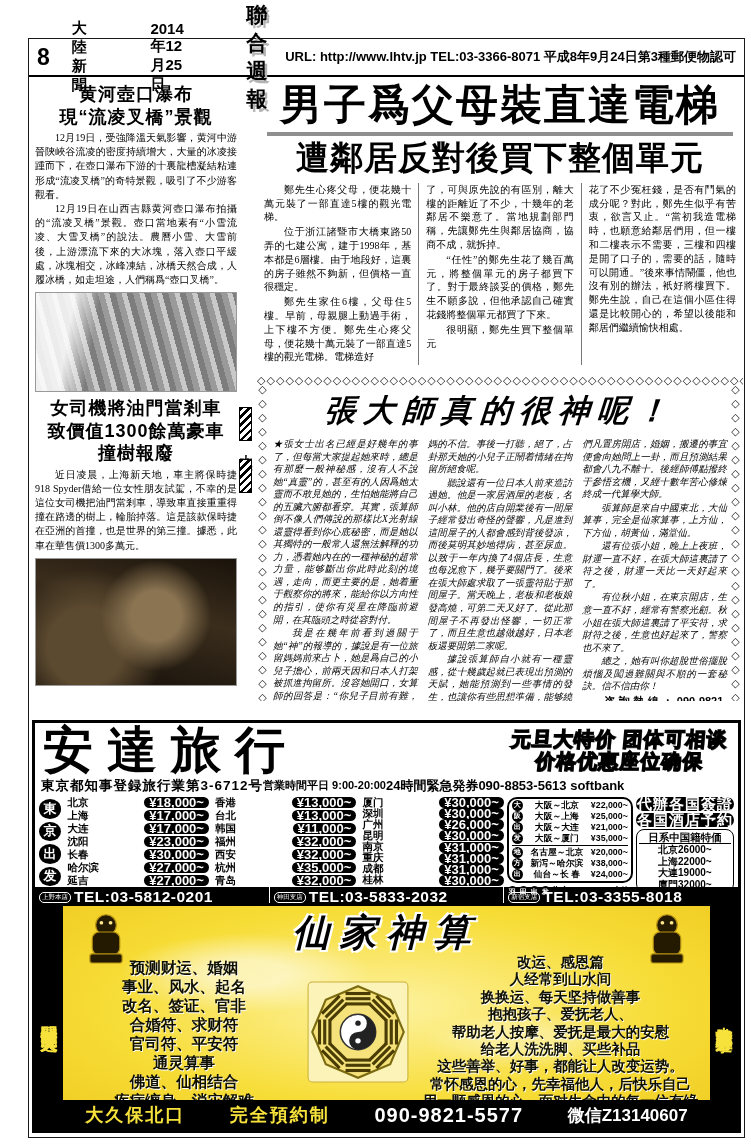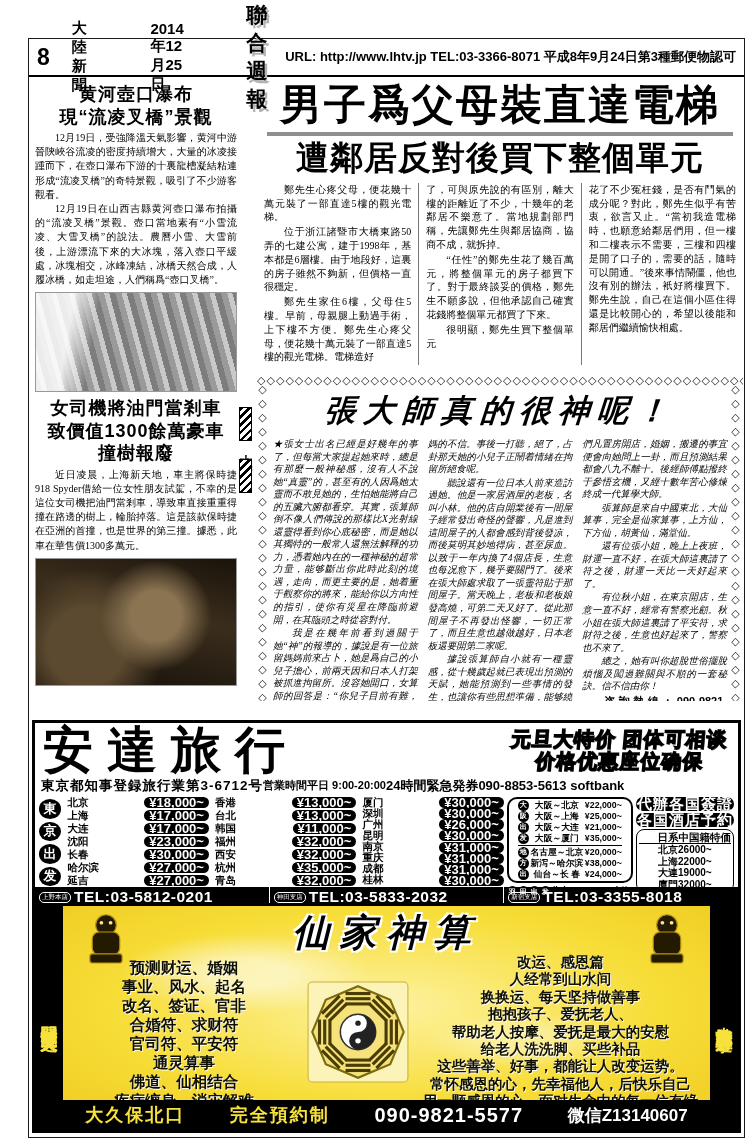--- a/index.html
+++ b/index.html
@@ -70,30 +70,30 @@
   .t-hours { font-size:11px; font-weight:bold; }
   .t-emerg { font-size:13px; font-weight:900; }
   .t-grid { display:flex; padding:3px 4px 0; height:92px; }
   .depcol { width:26px; display:flex; flex-direction:column; gap:3px; padding-top:2px; }
   .depcirc { width:22px; height:22px; border-radius:50%; background:#000; color:#fff; font-size:13px; font-weight:900; display:flex; align-items:center; justify-content:center; }
   .pcolgroup { width:150px; display:flex; flex-direction:column; justify-content:space-between; padding:0 3px; }
   .prow { display:flex; align-items:center; justify-content:space-between; height:11px; }
   .pcity { font-size:10.5px; font-weight:900; white-space:nowrap; }
   .pill { background:#000; color:#fff; font-size:13px; font-weight:900; border-radius:8px; padding:0 5px; line-height:11px; white-space:nowrap; }
   .osakacol { width:126px; }
-  .osakabox { border:2px solid #000; border-radius:10px; padding:1px 9px; }
+  .osakabox { border:2px solid #000; border-radius:10px; padding:1px 3px; }
   .rrow { display:flex; justify-content:space-between; font-size:8.8px; font-weight:900; line-height:10.5px; white-space:nowrap; }
   .rdiv { border-top:1.5px solid #000; margin:1px 0; }
   .hanedarow { display:flex; align-items:center; gap:0; margin-top:2px; }
   .minicirc { width:11px; height:11px; border-radius:50%; background:#000; color:#fff; font-size:7px; font-weight:bold; display:flex; align-items:center; justify-content:center; flex:none; }
   .hanedatext { font-size:9.5px; font-weight:900; white-space:nowrap; }
   .svccol { width:100px; margin-left:3px; }
   .svcbadge { background:#000; color:#fff; border-radius:7px; font-size:15px; font-weight:900; text-align:center; line-height:14px; margin-bottom:2px; letter-spacing:1px; }
   .svcbox { border:1.5px solid #000; border-radius:8px; padding:1px 2px; }
-  .svctitle { font-size:10.5px; font-weight:900; text-align:right; border-bottom:1px solid #000; line-height:12px; }
+  .svctitle { font-size:10.5px; font-weight:900; text-align:center; border-bottom:1px solid #000; line-height:12px; }
   .svcprice { font-size:10px; font-weight:bold; line-height:11.5px; text-align:center; white-space:nowrap; }
   .t-contacts { display:flex; background:#000; color:#fff; height:46px; margin-top:1px; }
   .branch { flex:1; padding:1px 4px; overflow:hidden; }
   .branch + .branch { border-left:1.5px solid #fff; }
   .brow1 { display:flex; align-items:center; gap:3px; }
   .blabel { border:1px solid #fff; border-radius:5px; font-size:6.5px; padding:0 2px; white-space:nowrap; }
   .btel { font-size:15.5px; font-weight:900; letter-spacing:.5px; white-space:nowrap; }
   .bsb { font-size:10.5px; font-weight:bold; white-space:nowrap; }
 
   

